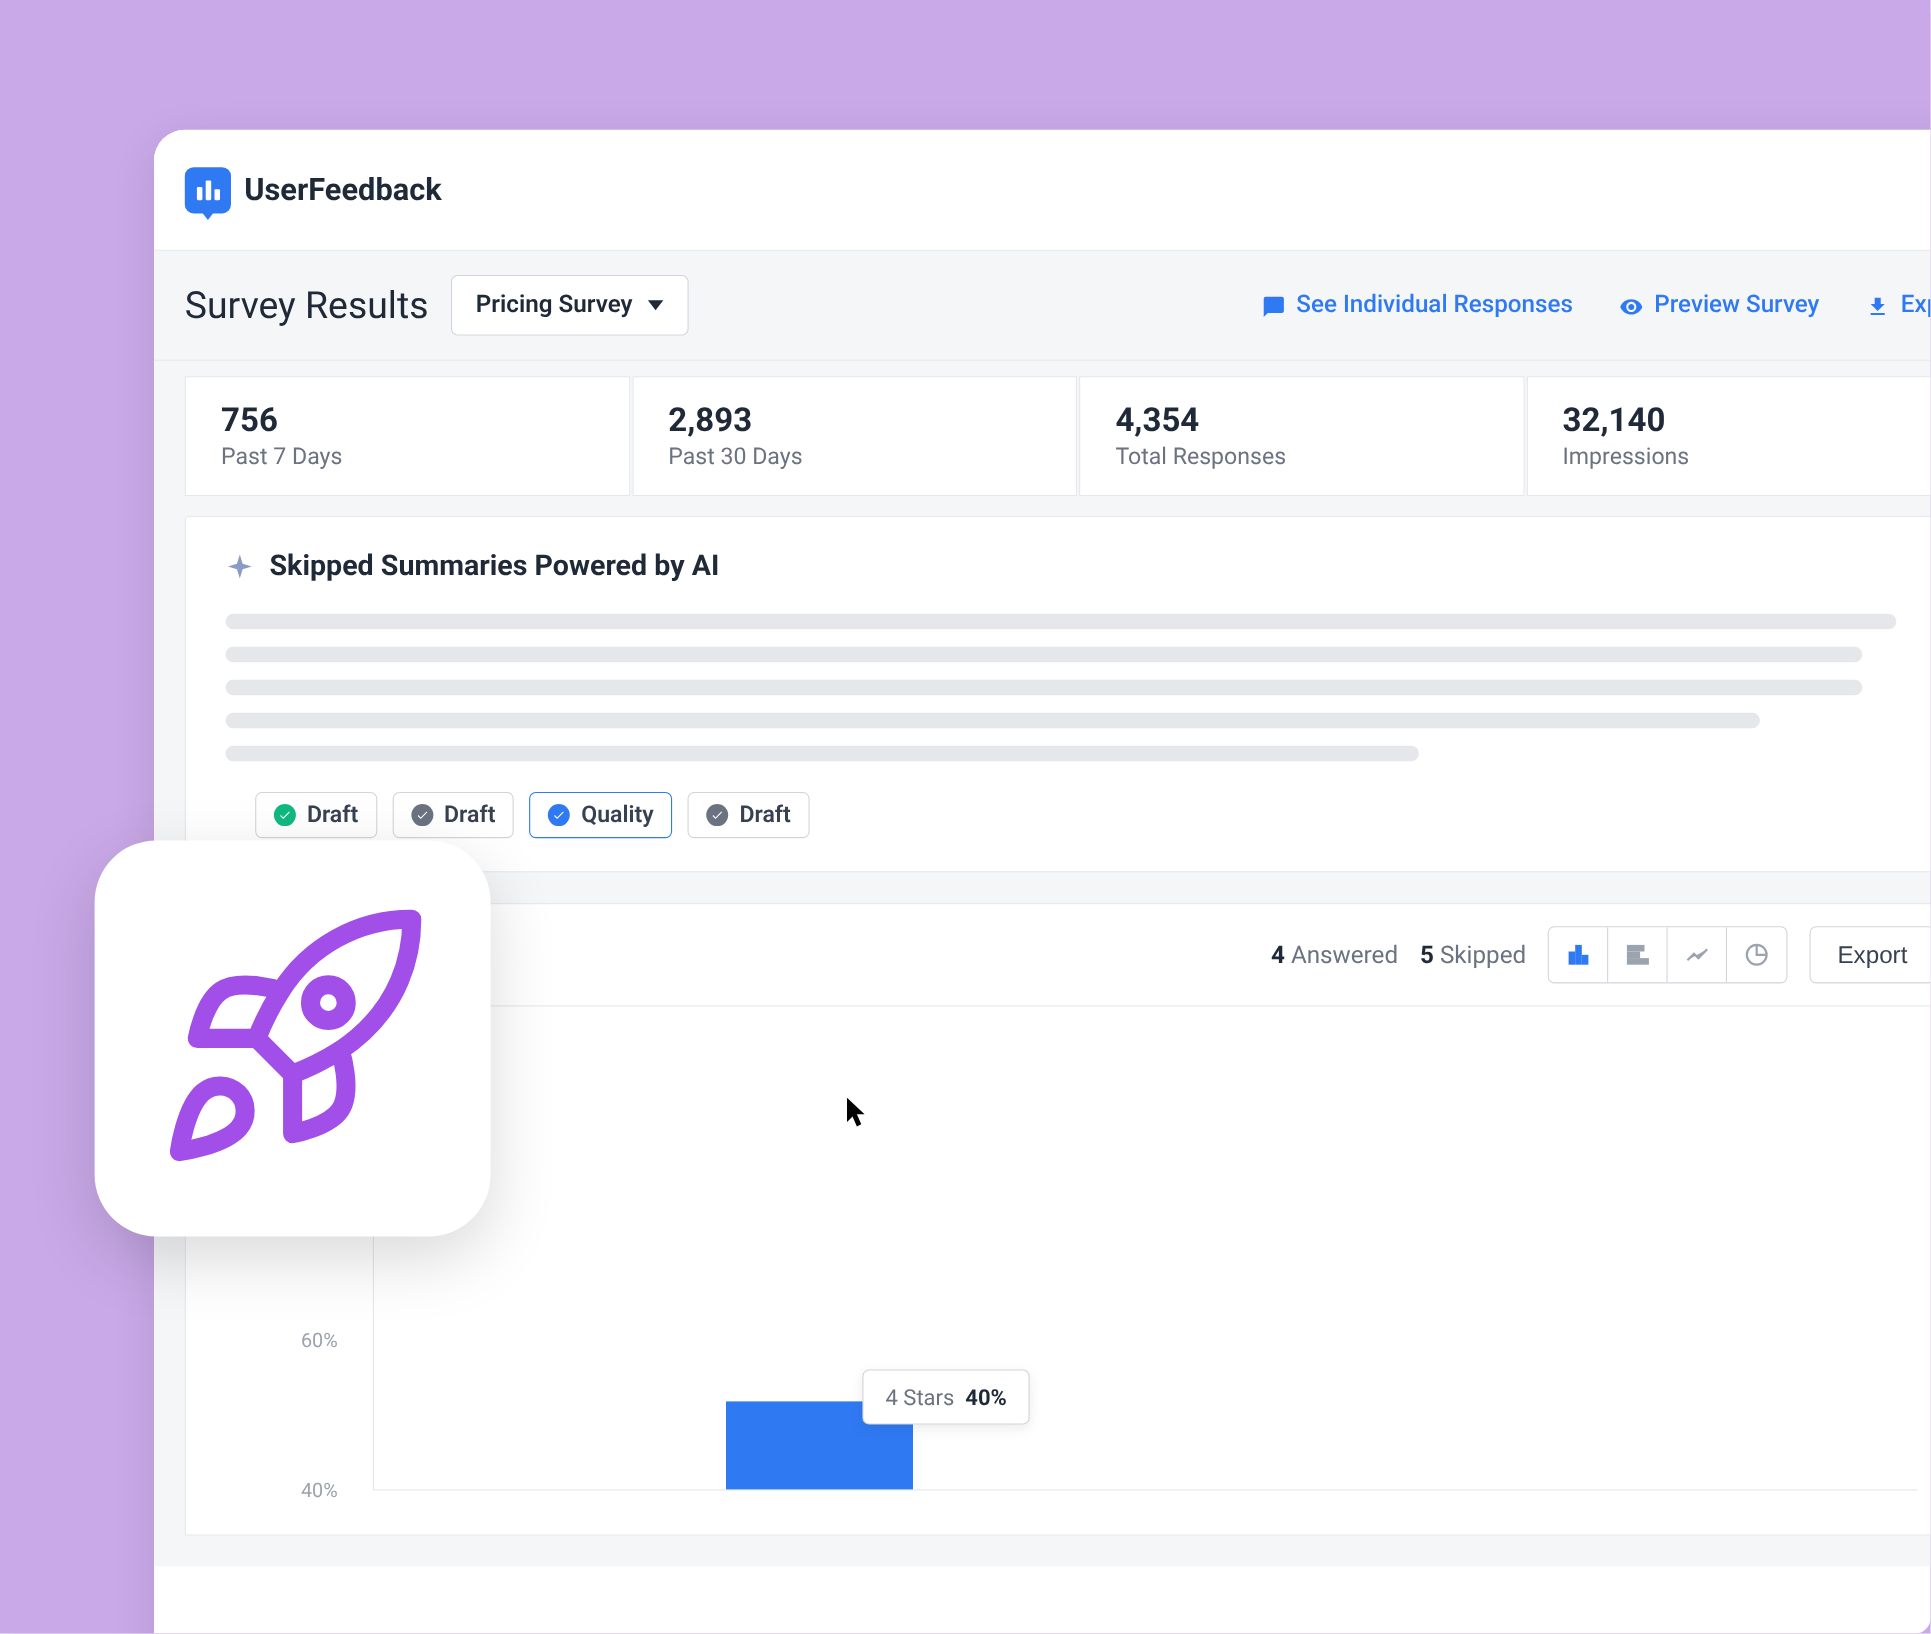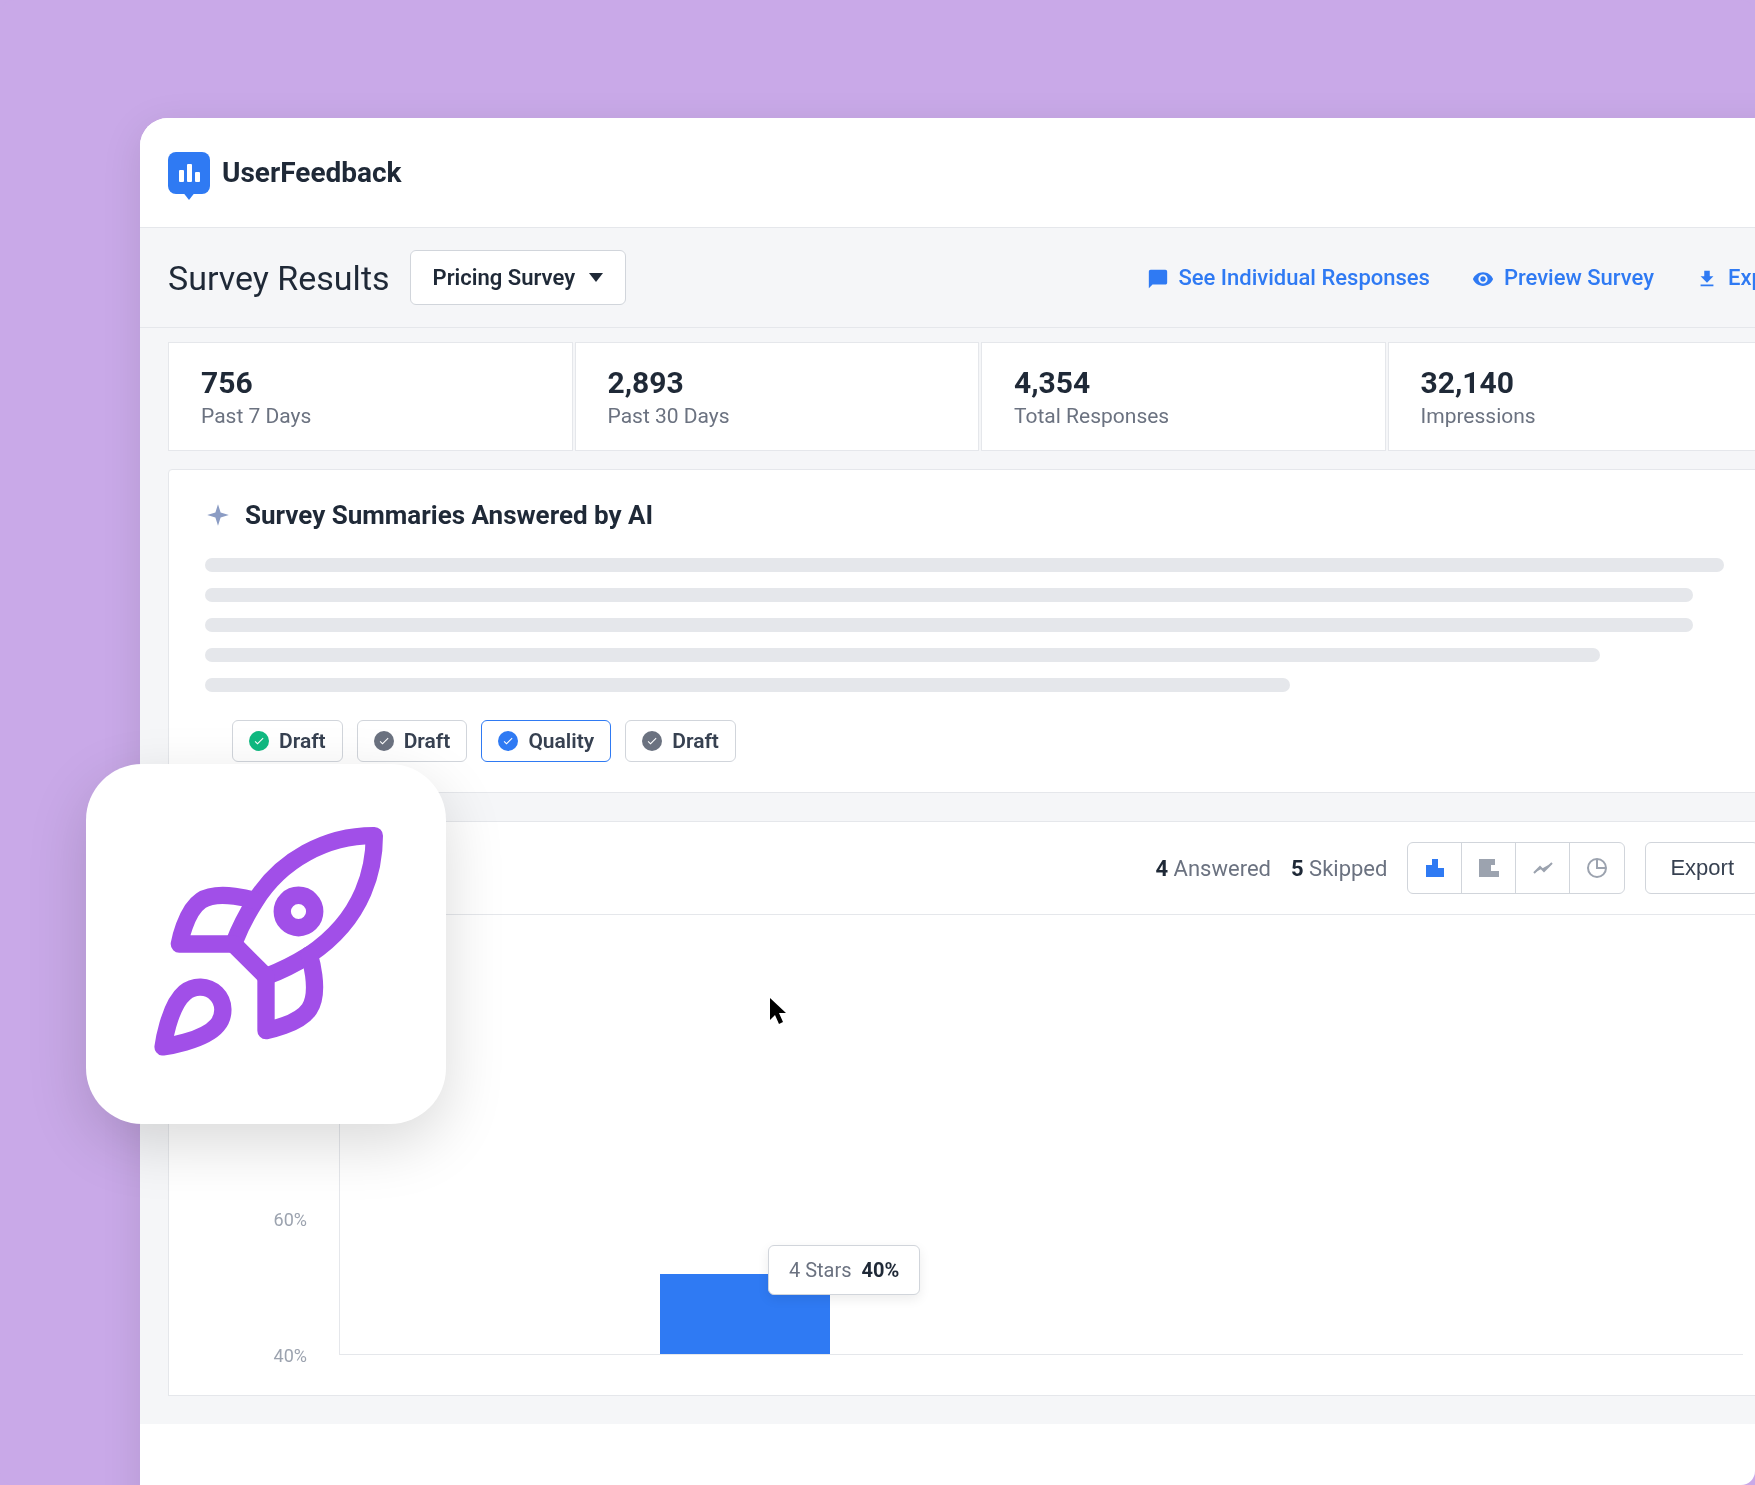--- a/index.html
+++ b/index.html
@@ -360,21 +360,21 @@
       </div>
     </div>
 
     <div class="content-area">
 
       <div class="ai-card">
         <div class="ai-header">
           <svg class="sparkle-icon" viewBox="0 0 24 24">
             <path fill="#8b9cc4" d="M12 2l2.4 7.6L22 12l-7.6 2.4L12 22l-2.4-7.6L2 12l7.6-2.4z"></path>
           </svg>
-          <span class="ai-title">Survey Summaries Answered by AI</span>
+          <span class="ai-title">Skipped Summaries Powered by AI</span>
         </div>
         <div class="skeleton-line w98"></div>
         <div class="skeleton-line w96"></div>
         <div class="skeleton-line w96"></div>
         <div class="skeleton-line w90"></div>
         <div class="skeleton-line w70"></div>
 
         <div class="tags-row">
           <div class="tag-chip">
             <span class="tag-dot green">
@@ -452,21 +452,21 @@
 
         <div class="chart-body">
           <div class="y-axis">
             <div class="y-tick" style="top:0%">100%</div>
             <div class="y-tick" style="top:33%">80%</div>
             <div class="y-tick" style="top:66%">60%</div>
             <div class="y-tick" style="top:100%">40%</div>
           </div>
           <div class="chart-plot">
             <div class="chart-bar" style="left:320px; height:20%;"></div>
-            <div class="chart-tooltip" style="left:428px; top:290px;">
+            <div class="chart-tooltip" style="left:444px; top:290px;">
               <span>4 Stars</span>&nbsp;&nbsp;<b>40%</b>
             </div>
           </div>
         </div>
       </div>
 
     </div>
 
     <svg class="cursor-arrow" viewBox="0 0 20 28">
       <path fill="#000" d="M0 0l0 22 5-5 4 9 4-2-4-9 7 0z"></path>

